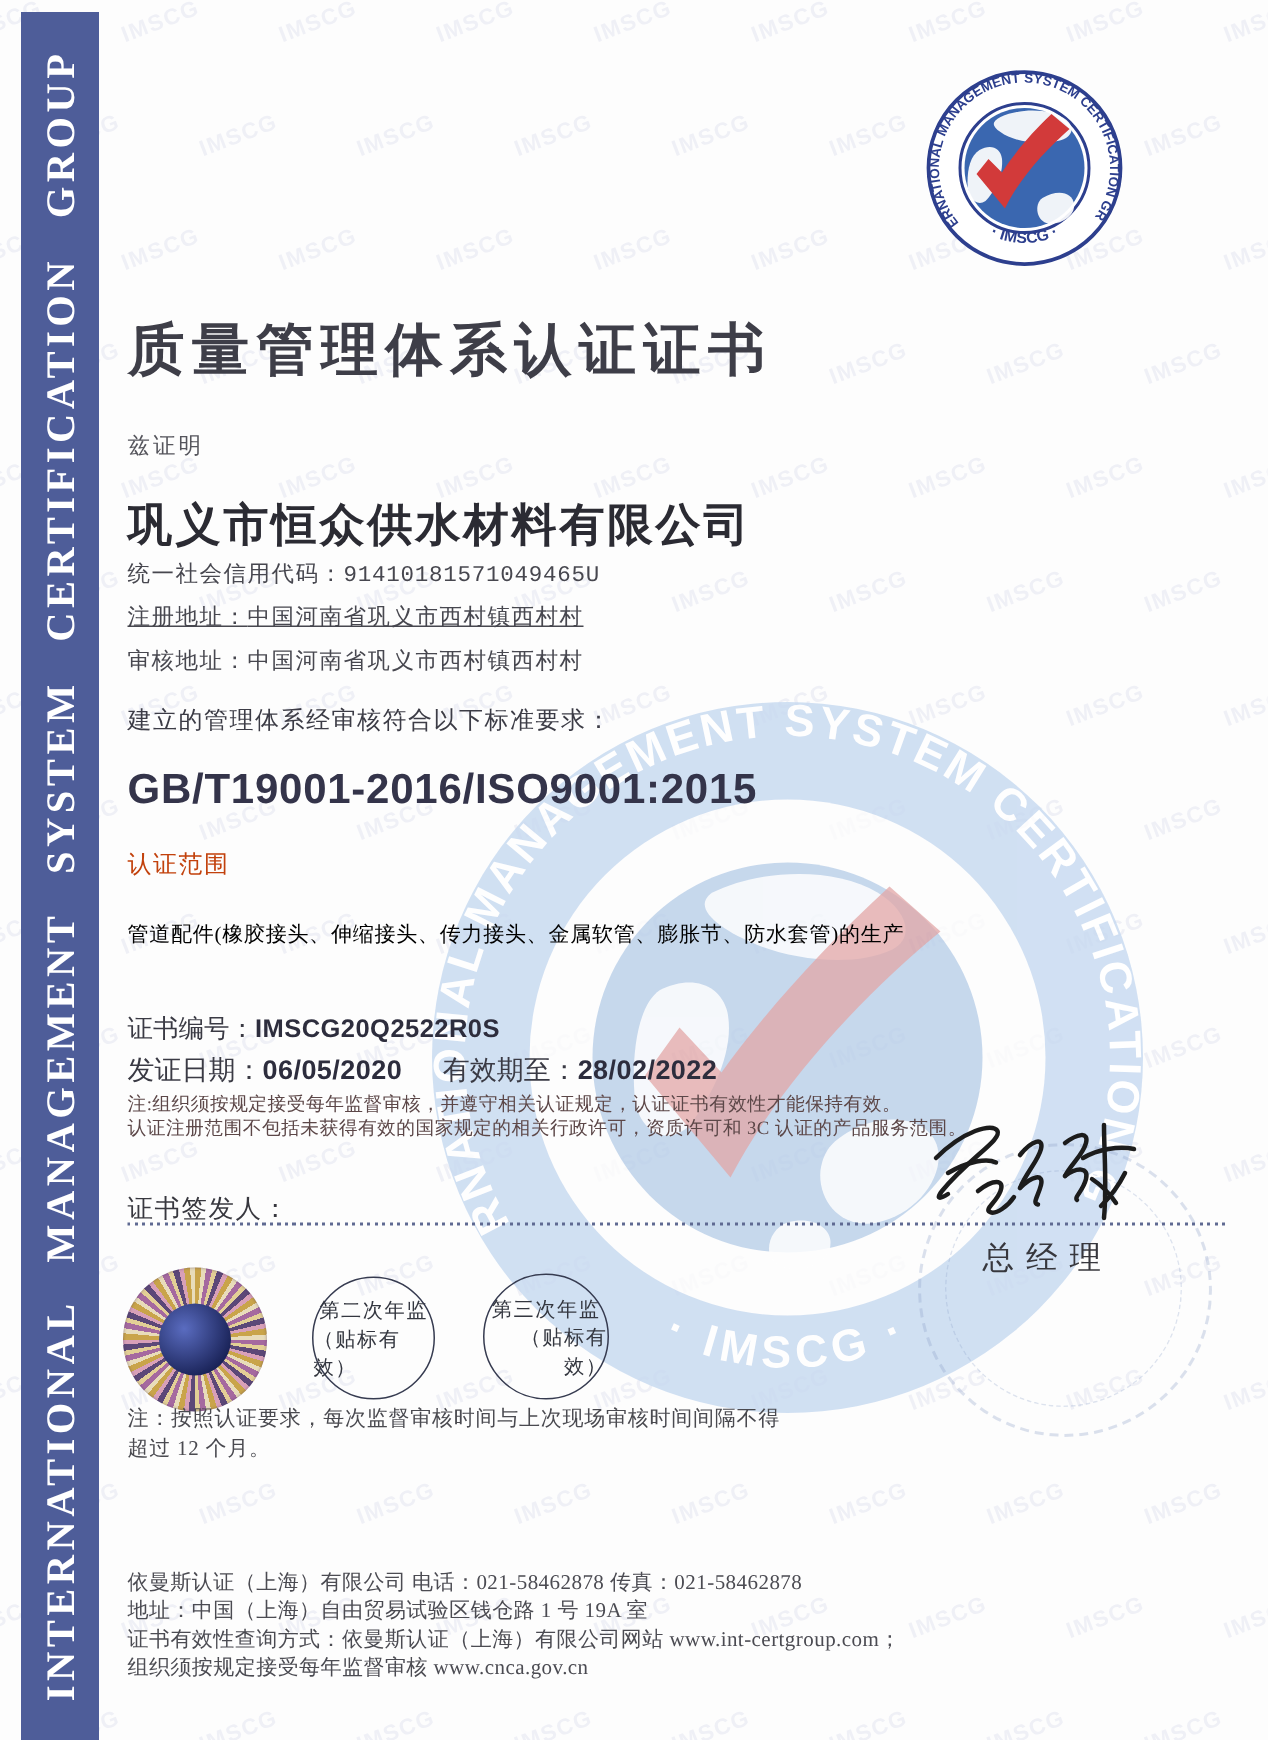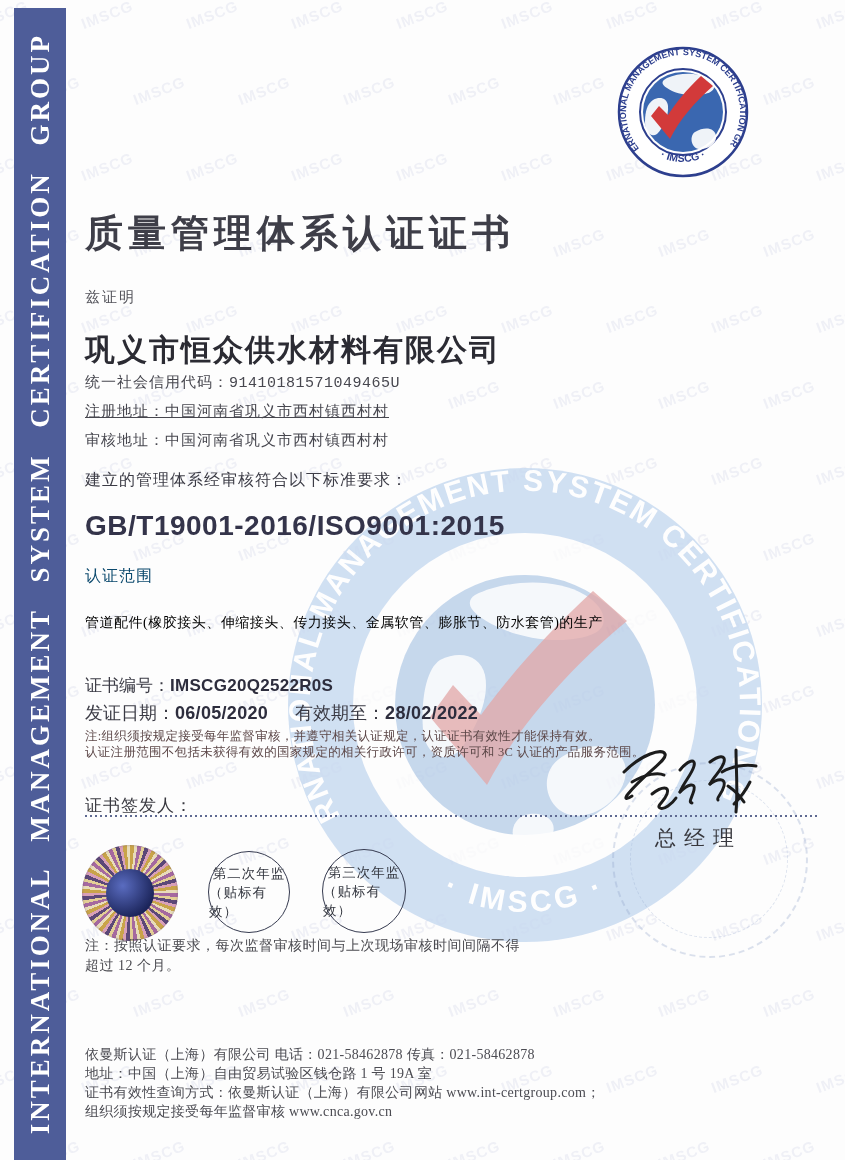--- a/index.html
+++ b/index.html
@@ -31,21 +31,21 @@
       letter-spacing:5px;}
   #certify-intro{left:85px;top:288px;font-size:15px;color:#55555c;letter-spacing:2px;}
   #company-name{left:85px;top:330px;font-size:30px;font-weight:700;color:#2b2b33;
       letter-spacing:2px;}
   .info-line{left:85px;font-size:15px;color:#47474f;letter-spacing:1px;}
   .info-line .val{font-family:Liberation Mono, monospace;letter-spacing:.5px;}
   #credit-line{top:373px;} #reg-line{top:402px;text-decoration:underline;} #audit-line{top:431px;}
   #std-intro{left:85px;top:470px;font-size:16px;color:#3c3c46;letter-spacing:1px;}
   #std-code{left:85px;top:510px;font-size:28px;font-weight:bold;color:#34344a;
       font-family:"Liberation Sans",sans-serif;letter-spacing:.5px;}
-  #scope-label{left:85px;top:566px;font-size:16px;color:#0c4a6e;letter-spacing:1px;}
+  #scope-label{left:85px;top:566px;font-size:16px;color:#c2410c;letter-spacing:1px;}
   #scope-text{left:85px;top:614px;font-size:14px;color:#000000;letter-spacing:.5px;}
   .cert-line{left:85px;font-size:17px;color:#3a3a44;}
   #certno-line{top:674px;}
   #date-line{top:701px;font-size:18px;}
   .cert-line b{font-family:"Liberation Sans",sans-serif;color:#2d2d3d;letter-spacing:.3px;}
   .note-line{left:85px;font-size:12.5px;color:#5c4748;letter-spacing:.3px;}
   #note1{top:728px;} #note2{top:744px;}
   #issuer-label{left:85px;top:794px;font-size:17px;color:#38383f;letter-spacing:1px;}
   #dotted-line{left:85px;top:815px;width:735px;height:2px;
       background:repeating-linear-gradient(90deg,#5f6a92 0 2px,transparent 2px 5px);}
@@ -55,21 +55,21 @@
   #holo-sticker{left:82px;top:845px;width:96px;height:96px;border-radius:50%;z-index:2;
       background:repeating-conic-gradient(#c9a44a 0deg 5deg,#e8dcba 5deg 9deg,
         #a5699f 9deg 14deg,#e3cf96 14deg 18deg,#5c4878 18deg 23deg,#d8a0b8 23deg 27deg);
       box-shadow:0 0 2px rgba(60,40,80,.5) inset;}
   #holo-globe{left:24px;top:24px;width:48px;height:48px;border-radius:50%;
       background:radial-gradient(circle at 35% 35%,#5a6cc0,#1a2358 75%);}
   .year-stamp{border:1.5px solid #363b50;border-radius:50%;z-index:2;
       display:flex;flex-direction:column;align-items:center;justify-content:center;
       font-size:13.5px;line-height:19px;color:#33363f;letter-spacing:1px;}
   #stamp-2{left:208px;top:851px;width:80px;height:80px;}
-  #stamp-3{left:322px;top:849px;width:82px;height:82px;}
+  #stamp-3{left:322px;top:849px;width:82px;height:82px;text-align:right;}
   .sup-note{left:85px;font-size:14px;color:#4a4a50;letter-spacing:.5px;}
   #sup1{top:937px;} #sup2{top:957px;}
   .footer-line{left:85px;font-size:14px;color:#4b4b52;letter-spacing:.3px;}
   #f1{top:1046px;text-align:center;} #f2{top:1065px;} #f3{top:1084px;} #f4{top:1103px;}
 </style>
 </head>
 <body>
 
 <div id="wm-tiles">
     <span class="wm-tile" style="left: -25px; top: 6px;">IMSCG</span>

